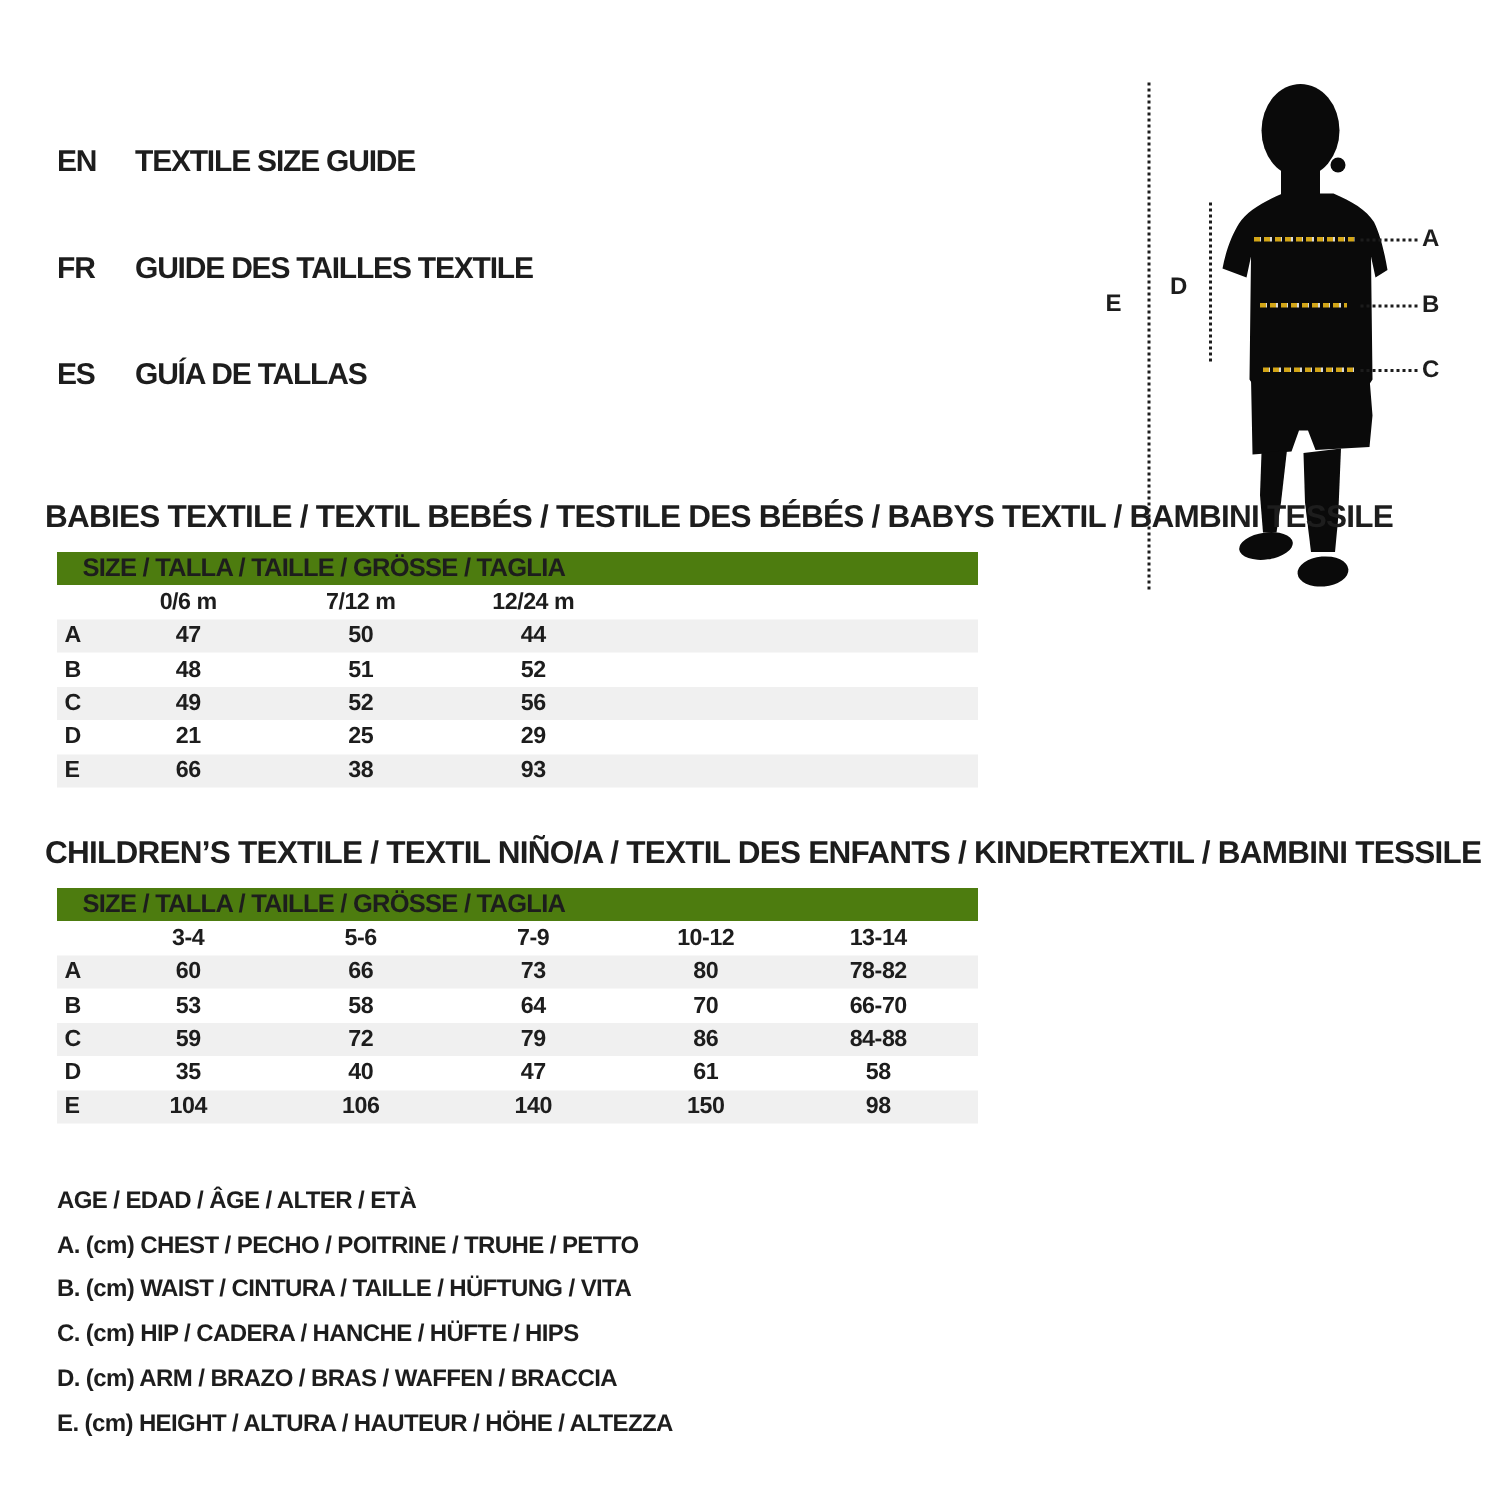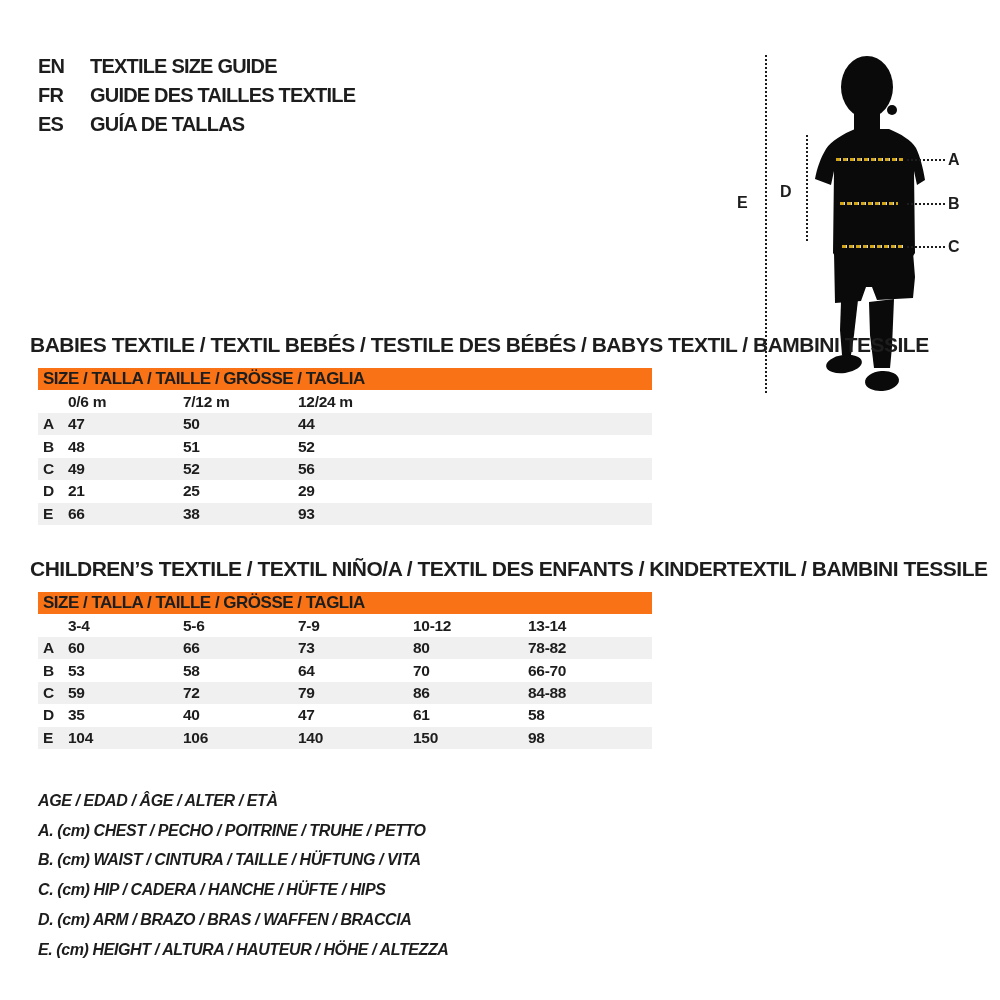--- a/index.html
+++ b/index.html
@@ -1,43 +1,43 @@
 <!DOCTYPE html>
 <html><head>
 <meta charset="utf-8">
 <style>
   html,body{margin:0;padding:0;background:#fff;}
   .page{position:relative;width:1000px;height:1000px;background:#ffffff;overflow:hidden;
         font-family:"Liberation Sans",sans-serif;color:#1d1d1d;}
 
   
   .lang-block{position:absolute;left:38px;top:52px;}
-  .lang-row{display:flex;height:29px;align-items:center;font-size:20px;font-weight:700;letter-spacing:-0.8px;}
+  .lang-row{display:flex;height:29px;align-items:center;font-size:20px;font-weight:700;letter-spacing:-0.8px;margin-top:42px;}
   .lang-code{width:52px;}
 
   
   .section-title{position:absolute;left:30px;font-size:21px;font-weight:700;letter-spacing:-0.5px;white-space:nowrap;}
   .title-babies{top:333px;}
   .title-children{top:557px;}
 
   
   .size-table{position:absolute;left:38px;width:614px;}
   .table-babies{top:368px;}
   .table-children{top:592px;}
-  .table-header{height:22px;background:#f97316;display:flex;align-items:center;
-                padding-left:5px;box-sizing:border-box;font-size:17px;font-weight:700;letter-spacing:-0.5px;}
+  .table-header{height:22px;background:#4d7c0f;display:flex;align-items:center;
+                padding-left:17px;box-sizing:border-box;font-size:17px;font-weight:700;letter-spacing:-0.5px;}
   .trow{display:flex;height:22.4px;align-items:center;font-size:15.5px;font-weight:700;letter-spacing:-0.3px;}
   .thead-row{height:23px;}
   .stripe{background:#f0f0f0;}
   .cell-label{width:30px;padding-left:5px;box-sizing:border-box;}
-  .cell{width:115px;}
+  .cell{width:115px;text-align:center;}
 
   
   .legend-block{position:absolute;left:38px;top:786px;}
-  .legend-line{height:29.8px;display:flex;align-items:center;font-size:16px;font-weight:700;letter-spacing:-0.4px;white-space:nowrap;font-style:italic;}
+  .legend-line{height:29.8px;display:flex;align-items:center;font-size:16px;font-weight:700;letter-spacing:-0.4px;white-space:nowrap;}
 
   
   .vline{position:absolute;border-left:2px dotted #1c1c1c;width:0;}
   .hline{position:absolute;border-top:2px dotted #1c1c1c;height:0;}
   .yline{position:absolute;height:3px;
          background-image:repeating-linear-gradient(90deg,#d2a517 0 4px,rgba(255,255,255,.85) 4px 5px,transparent 5px 7px);}
   .marker{position:absolute;font-size:16px;font-weight:700;}
   .fig-svg{position:absolute;left:813px;top:55px;}
 </style>
 </head>

